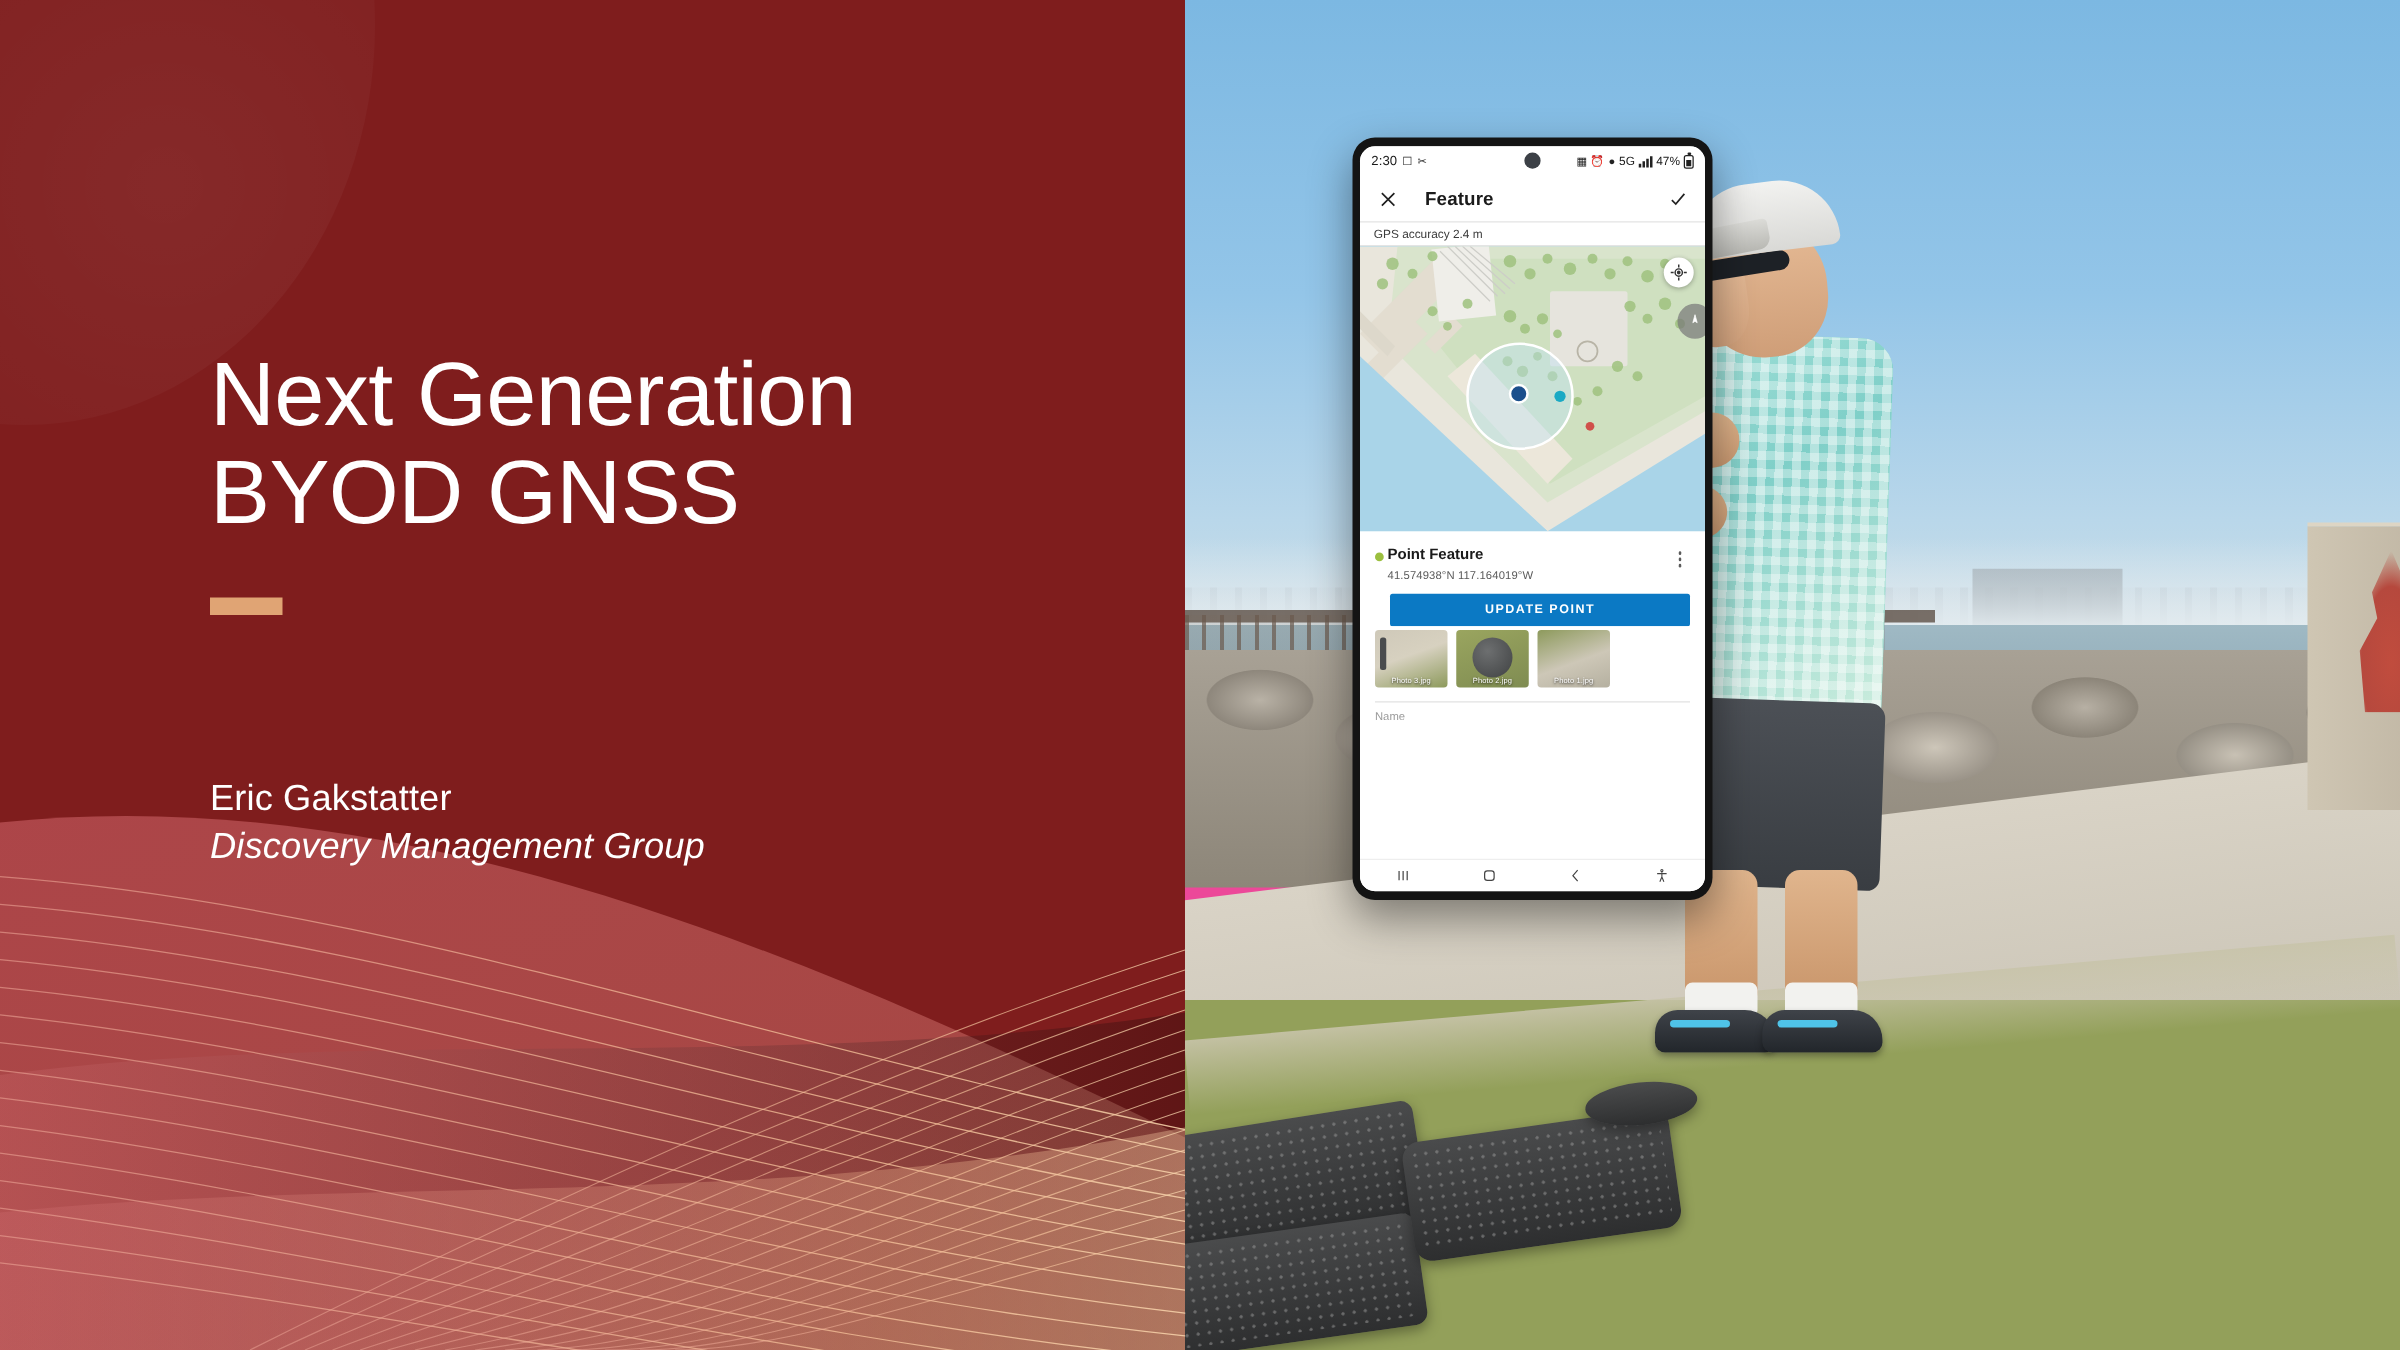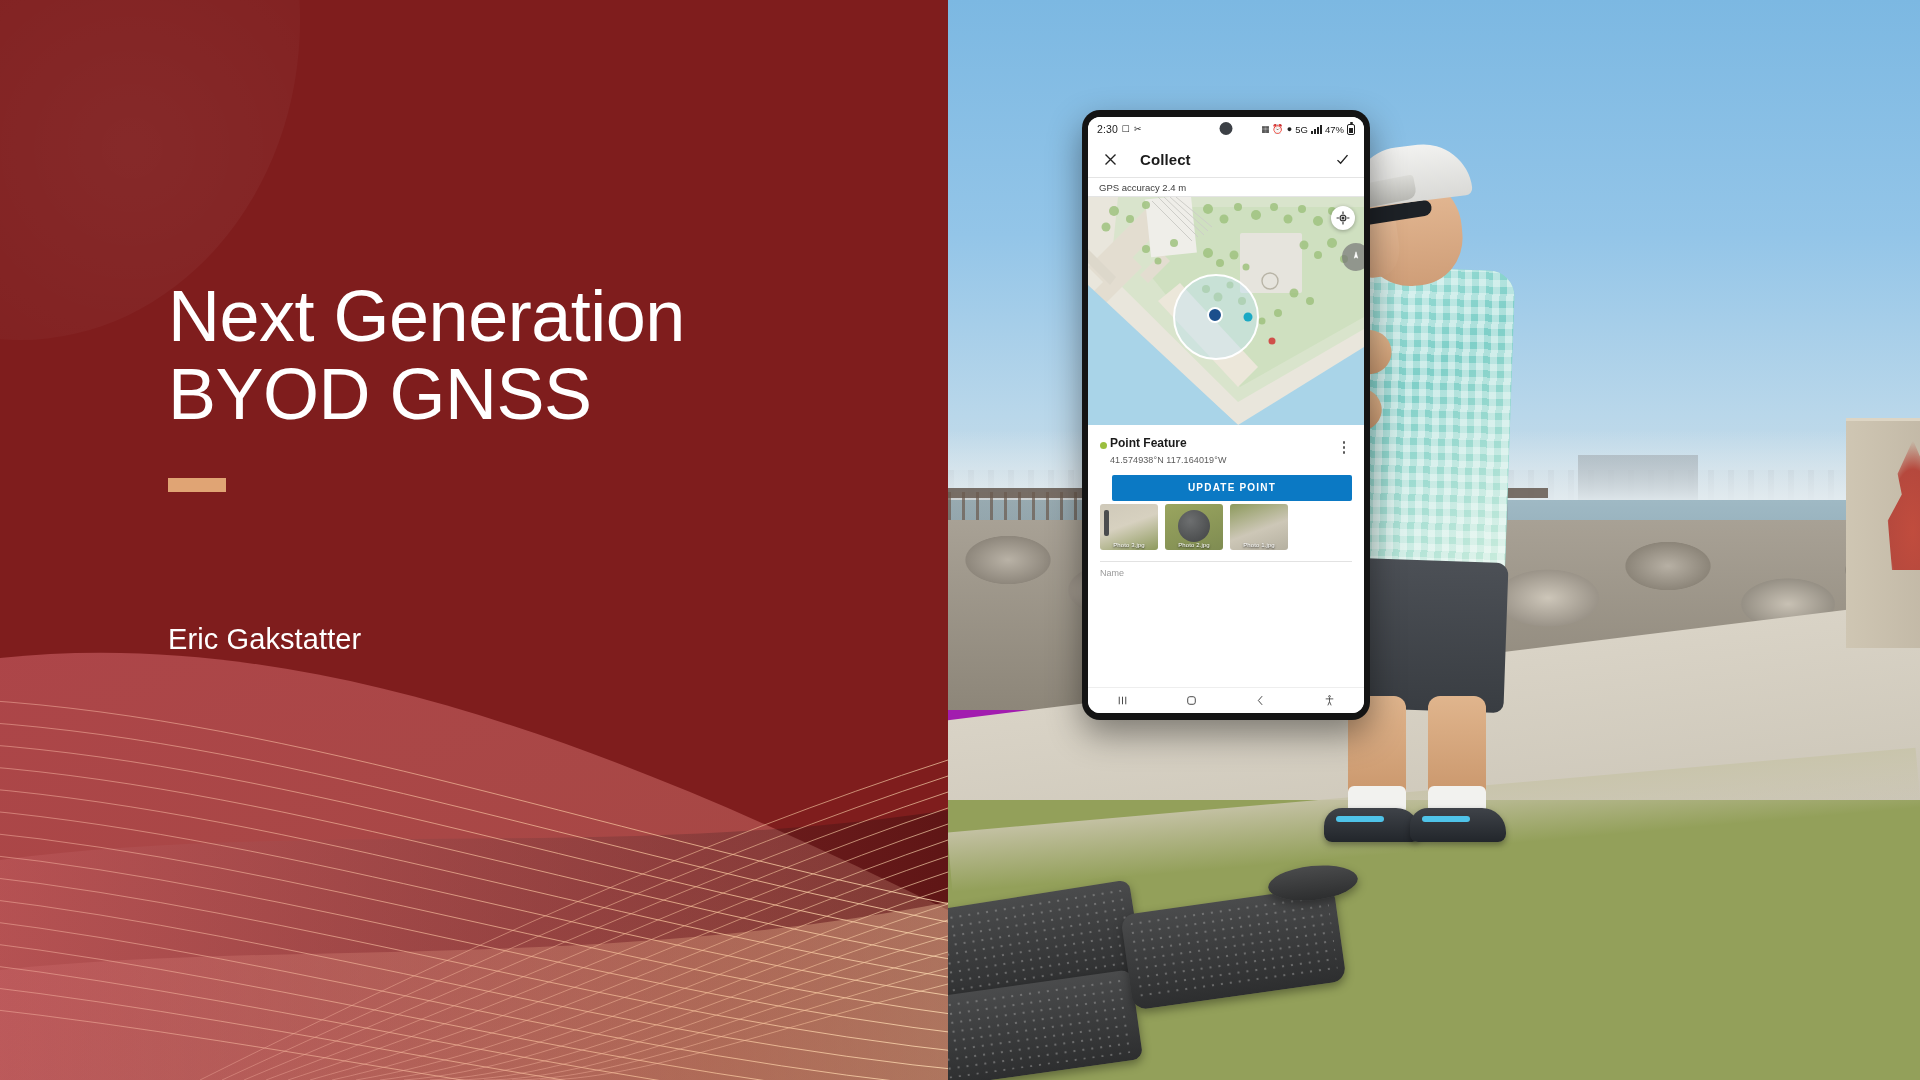--- a/index.html
+++ b/index.html
@@ -46,21 +46,21 @@
   .author{
     color:#ffffff; font-size:29px; font-weight:400; line-height:1.32; letter-spacing:.1px;
   }
   .org{
     color:#ffffff; font-size:29px; font-weight:400; font-style:italic; line-height:1.32; letter-spacing:.1px;
   }
 
   
   .photo{
     position:absolute; left:948px; top:0; width:972px; height:1080px; overflow:hidden;
-    background:#a21caf;
+    background:#ec4899;
   }
   .sky{
     position:absolute; left:0; top:0; width:972px; height:520px;
     background:linear-gradient(#7cb8e2 0%, #93c5e8 45%, #b9d7ea 80%, #cfdfe6 100%);
   }
   .haze{
     position:absolute; left:0; top:430px; width:972px; height:120px;
     background:linear-gradient(rgba(222,233,238,0) 0%, rgba(228,236,240,.95) 60%, rgba(216,228,234,.9) 100%);
   }
   .water{
@@ -502,20 +502,21 @@
     </div>
 
     <div class="title-block">
       <div class="slide-title">Next Generation
 BYOD GNSS</div>
       <div class="accent-bar"></div>
     </div>
 
     <div class="byline">
       <div class="author">Eric Gakstatter</div>
+      <div class="org">Discovery Management Group</div>
     </div>
   </div>
 
   <div class="photo">
     <div class="sky"></div>
     <div class="far-city"></div>
     <div class="ship"></div>
     <div class="haze"></div>
     <div class="water"></div>
     <div class="pier-deck"></div>
@@ -593,21 +594,21 @@
             <span class="sb-bat"></span>
           </div>
         </div>
 
         <div class="appbar">
           <div class="ab-close">
             <svg viewBox="0 0 24 24" fill="none" stroke="currentColor" stroke-width="2.2">
                 <path d="M4 4 L20 20 M20 4 L4 20"></path>
               </svg>
           </div>
-          <div class="appbar-title">Collect</div>
+          <div class="appbar-title">Feature</div>
           <div class="ab-done">
             <svg viewBox="0 0 24 24" fill="none" stroke="currentColor" stroke-width="2.2">
                 <path d="M4 13 L9 18 L20 5"></path>
               </svg>
           </div>
         </div>
 
         <div class="gps-bar">GPS accuracy 2.4 m</div>
 
         <div class="map">

